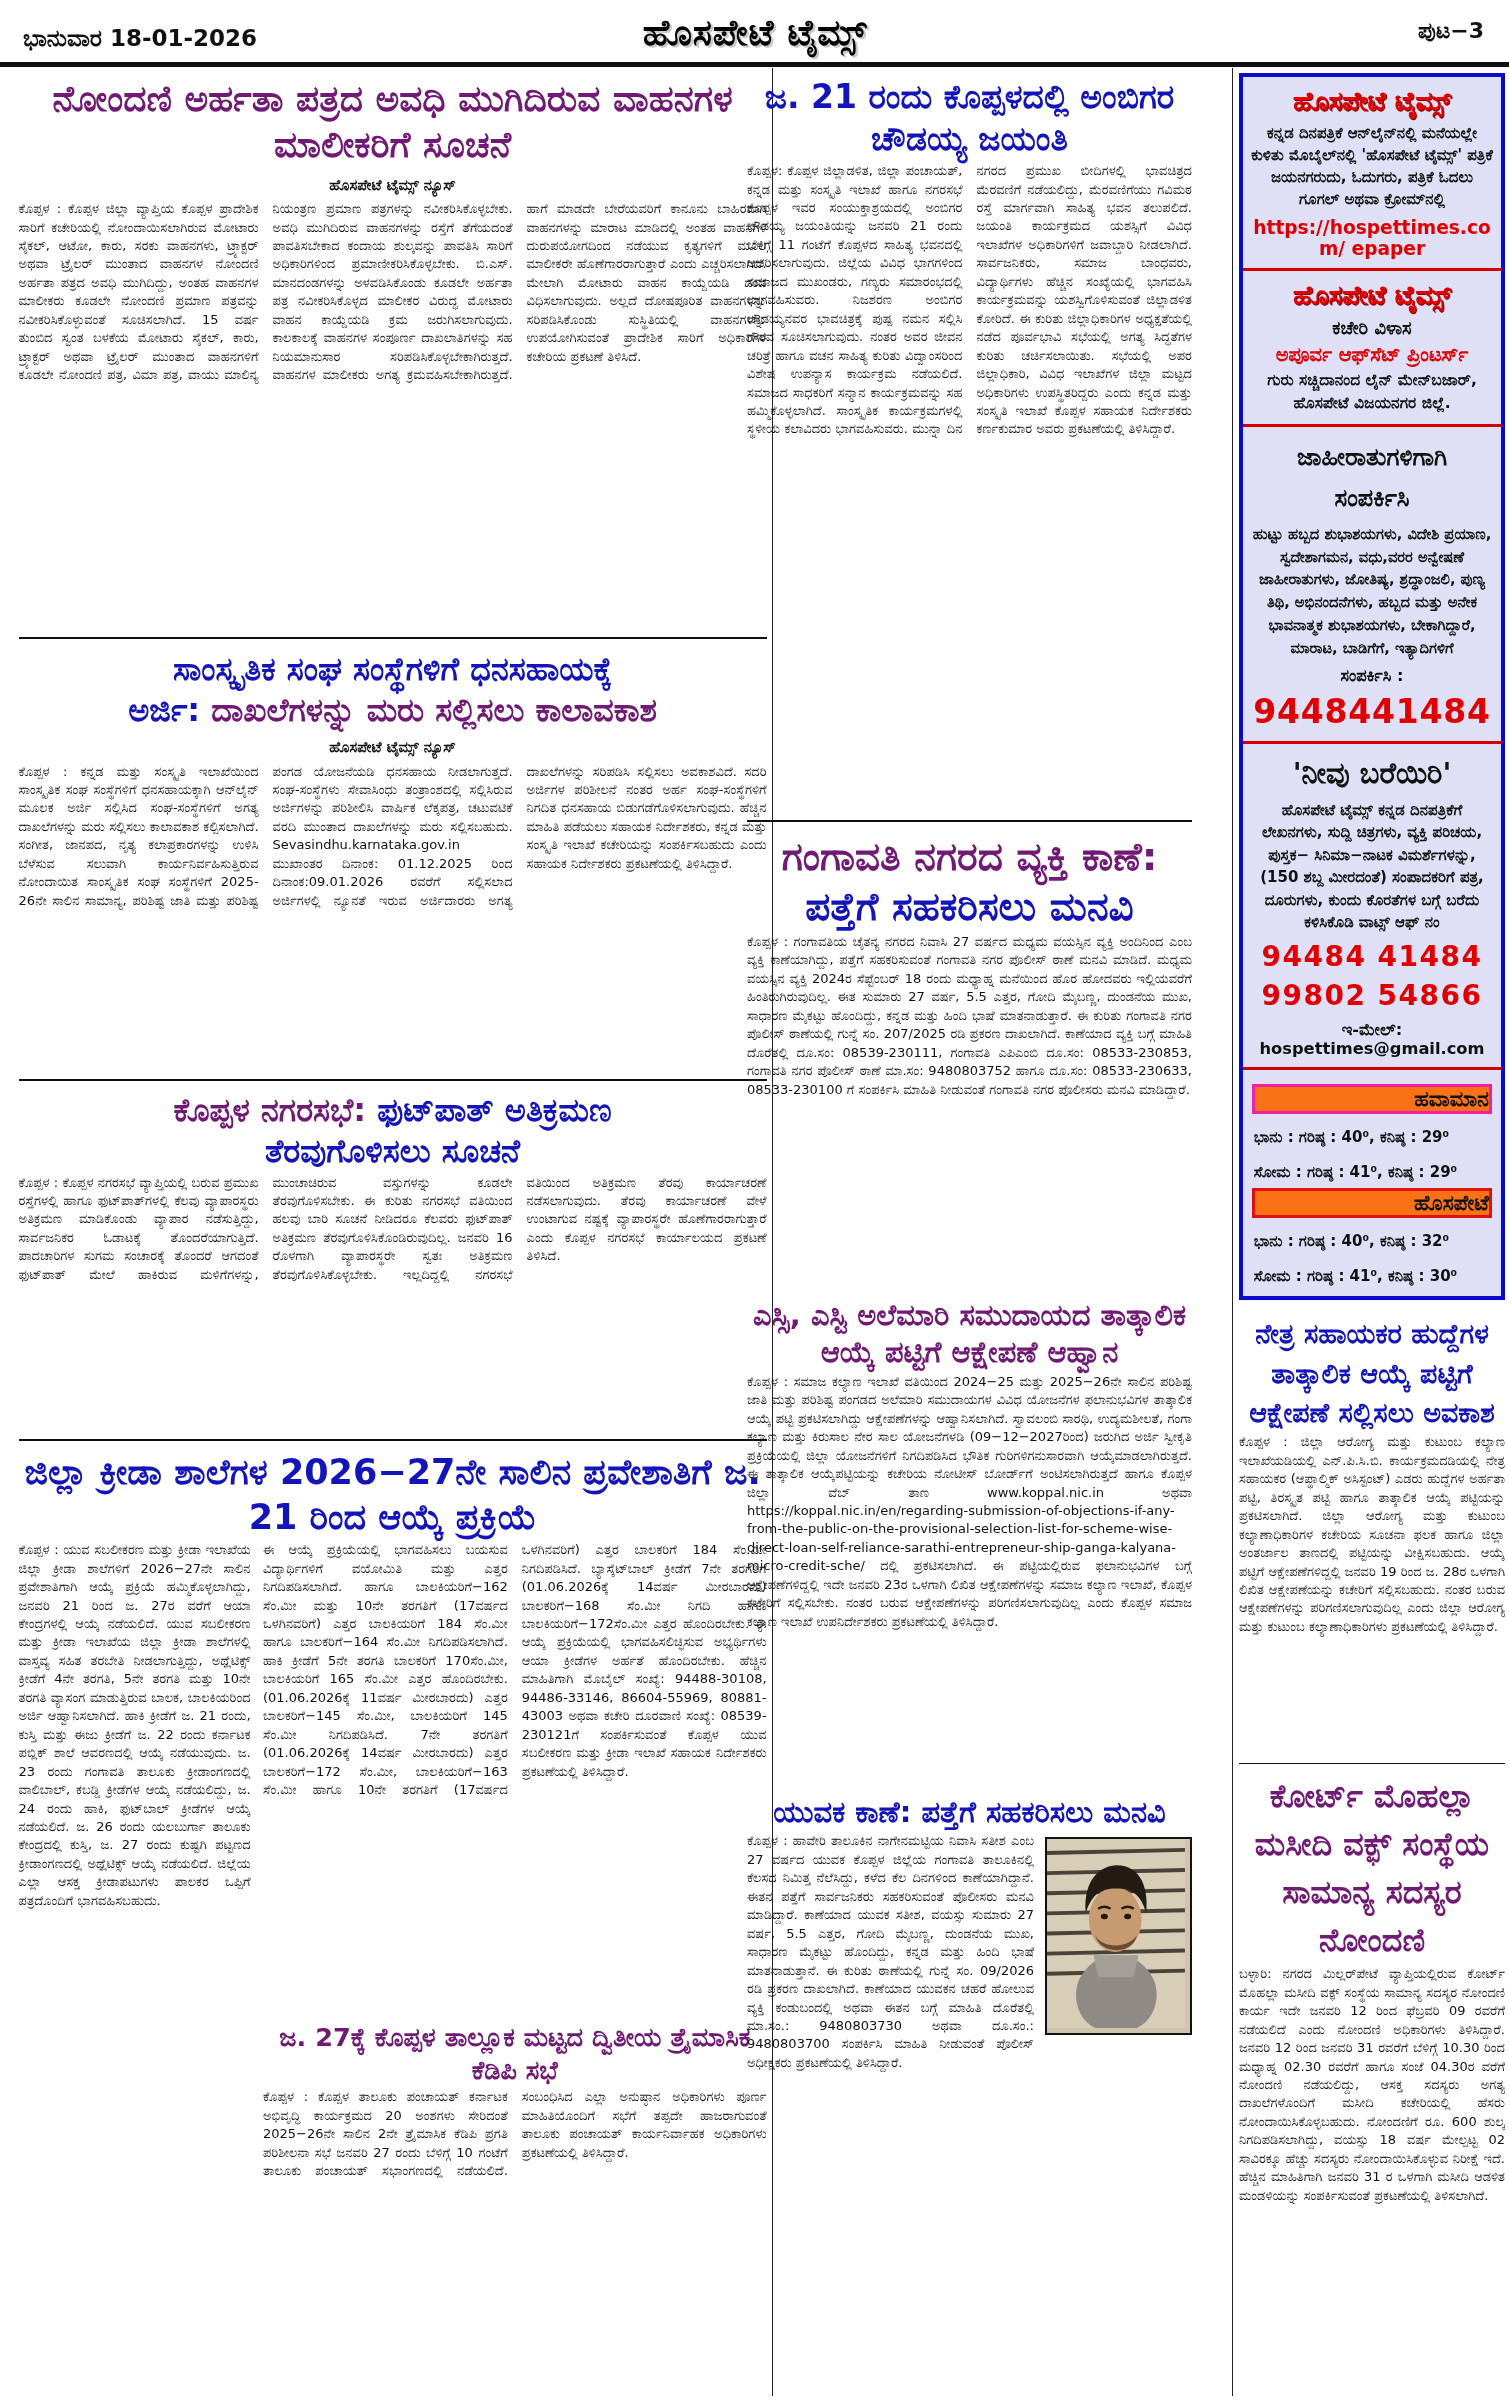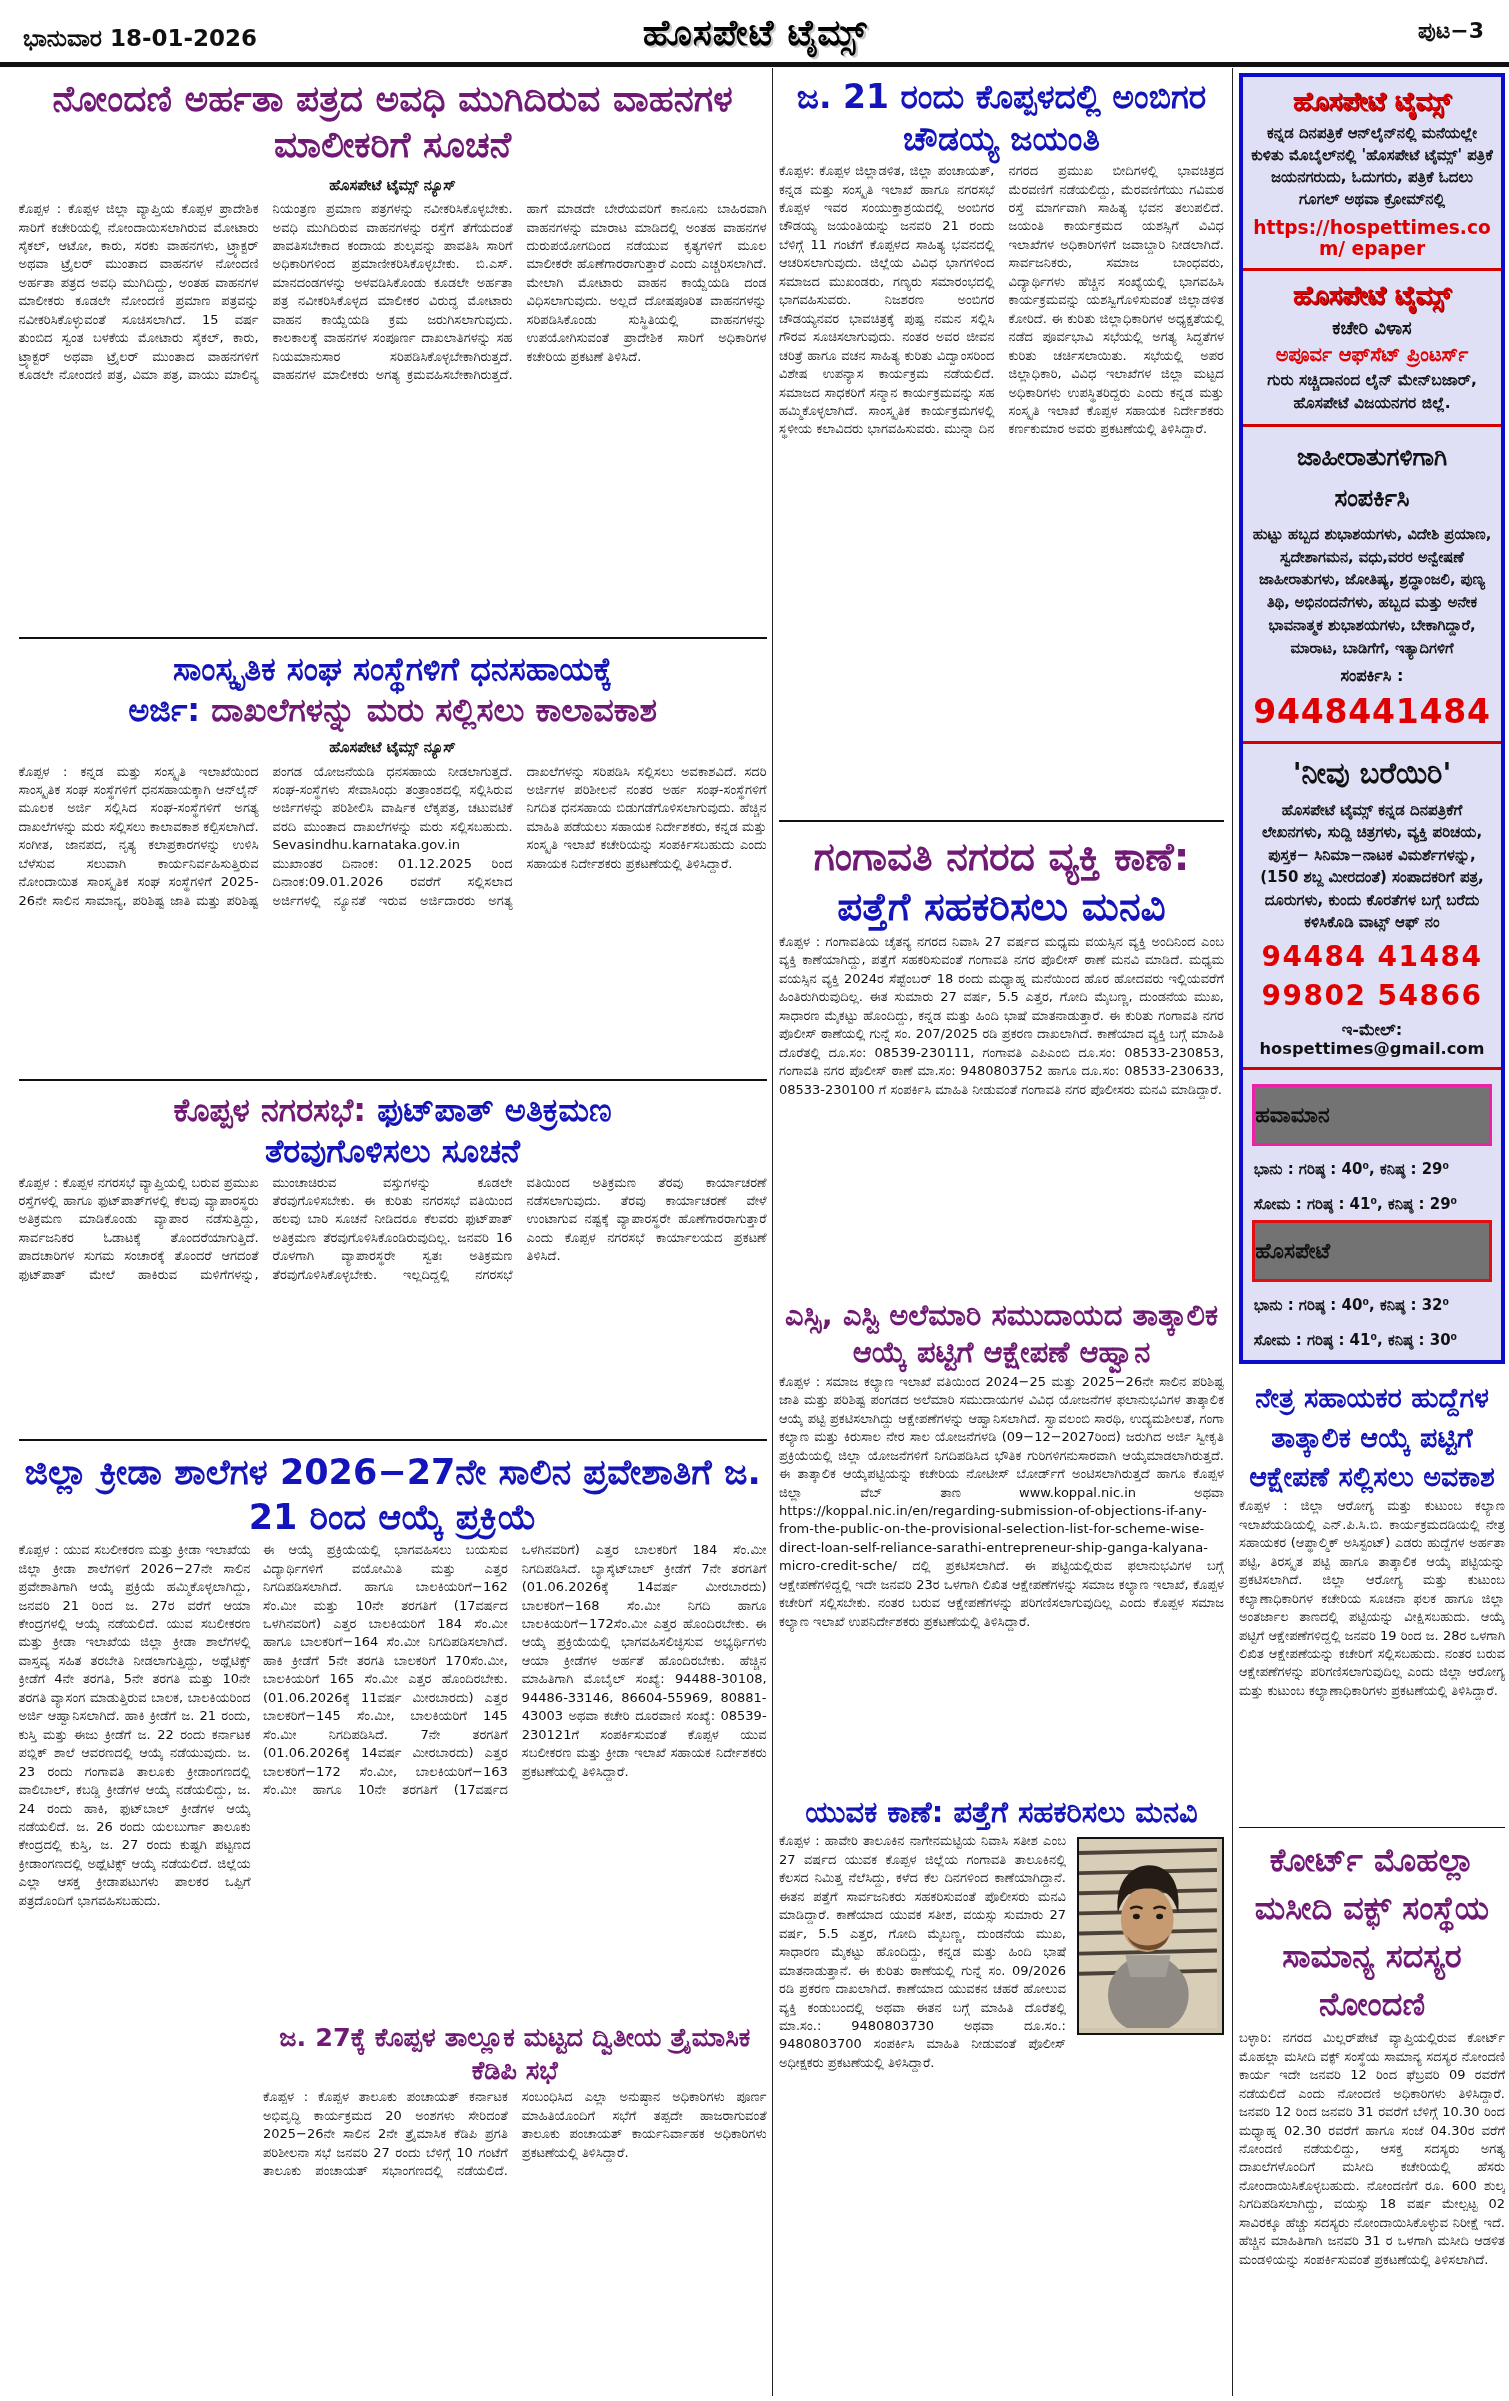--- a/index.html
+++ b/index.html
@@ -9,21 +9,21 @@
     overflow:hidden;
   }
   
   .header{position:absolute;left:0;top:0;width:1510px;height:62px;border-bottom:5.4px solid #111;background:#fff;}
   .h-date{position:absolute;left:23px;top:25px;font-size:23px;font-weight:bold;}
   .h-mast{position:absolute;left:50%;transform:translateX(-50%);top:12.4px;font-size:36px;font-weight:bold;letter-spacing:0.8px;color:#000;text-shadow:2.3px 2.3px 0 #c9c9c9;white-space:nowrap;}
   .h-page{position:absolute;right:26px;top:18px;font-size:22px;font-weight:bold;}
 
   
   .zone-left{position:absolute;left:18.6px;top:73px;width:748px;}
-  .zone-mid{position:absolute;left:779px;top:73px;width:445px;}
+  .zone-mid{position:absolute;left:747px;top:73px;width:445px;}
   .zone-right{position:absolute;left:1239px;top:73px;width:266px;}
   .vline{position:absolute;top:68px;height:2328px;width:0;border-left:1.5px solid #222;}
   .vline.v1{left:772px;}
   .vline.v2{left:1232px;}
 
   
   .hl{text-align:center;font-weight:bold;line-height:1.28;margin:3.1px 0 1.5px;}
   .red{color:#701a75;}
   .blue{color:#1414bb;}
   .dateline{text-align:center;font-weight:bold;font-size:14.7px;margin:7.7px 0 6.2px;}
@@ -75,21 +75,21 @@
   .ad-addr{text-align:center;font-size:15.5px;font-weight:bold;line-height:1.5;}
   .ad-big{text-align:center;font-size:24px;font-weight:bold;line-height:1.7;}
   .ad-list{text-align:center;font-size:14.7px;font-weight:bold;line-height:1.55;margin-top:4.6px;}
   .ad-contact{text-align:center;font-size:16.3px;font-weight:bold;margin-top:6.2px;}
   .ad-phone-big{text-align:center;font-size:33px;font-weight:bold;color:#e00000;margin-top:7.7px;letter-spacing:0.8px;}
   .write-title{text-align:center;font-size:29px;font-weight:bold;margin:3.1px 0 7.7px;}
   .write-text{text-align:center;font-size:15px;font-weight:bold;line-height:1.5;}
   .write-phone{text-align:center;font-size:28px;font-weight:bold;color:#e00000;margin-top:6.2px;letter-spacing:1.5px;}
   .ad-email{text-align:center;font-size:16.3px;font-weight:bold;margin-top:7.7px;}
 
-  .wxh{background:#737373;border:3.1px solid #ee20a8;text-align:left;font-weight:bold;font-size:21px;margin:4.6px 1.5px;padding:16px 0;}
+  .wxh{background:#f97316;border:3.1px solid #ee20a8;text-align:right;font-weight:bold;font-size:21px;margin:4.6px 1.5px;padding:0 0;}
   .wxh.rb{border-color:#e01010;}
   .wx-row{font-size:15px;font-weight:bold;padding:2.3px 3.1px;white-space:nowrap;margin-top:12px;}
 </style>
 </head>
 <body>
 
 <div class="header">
   <div class="h-date">ಭಾನುವಾರ 18-01-2026</div>
   <div class="h-mast">ಹೊಸಪೇಟೆ ಟೈಮ್ಸ್</div>
   <div class="h-page">ಪುಟ−3</div>

